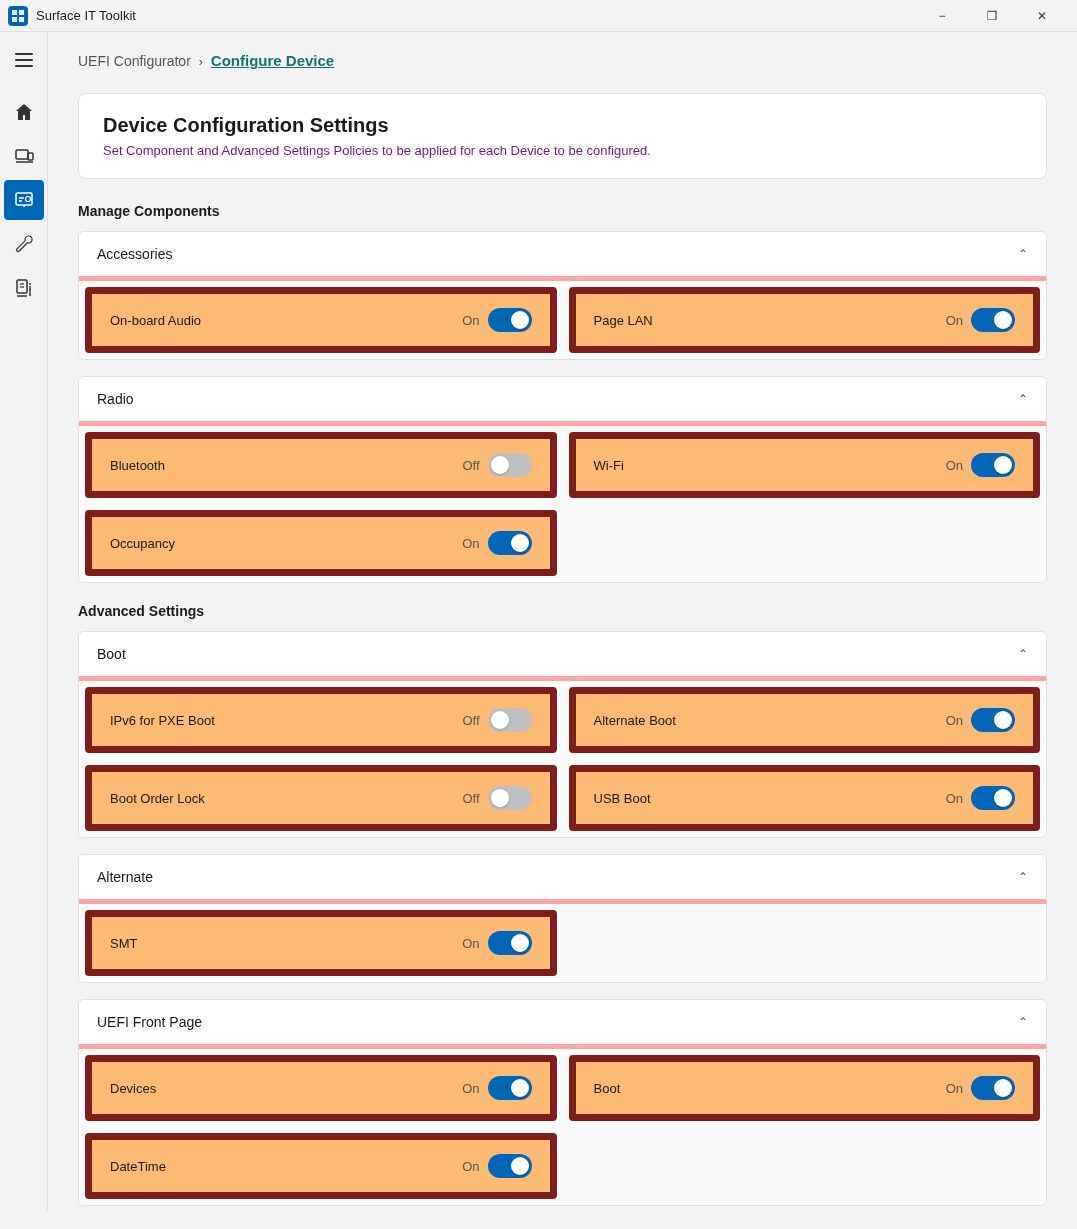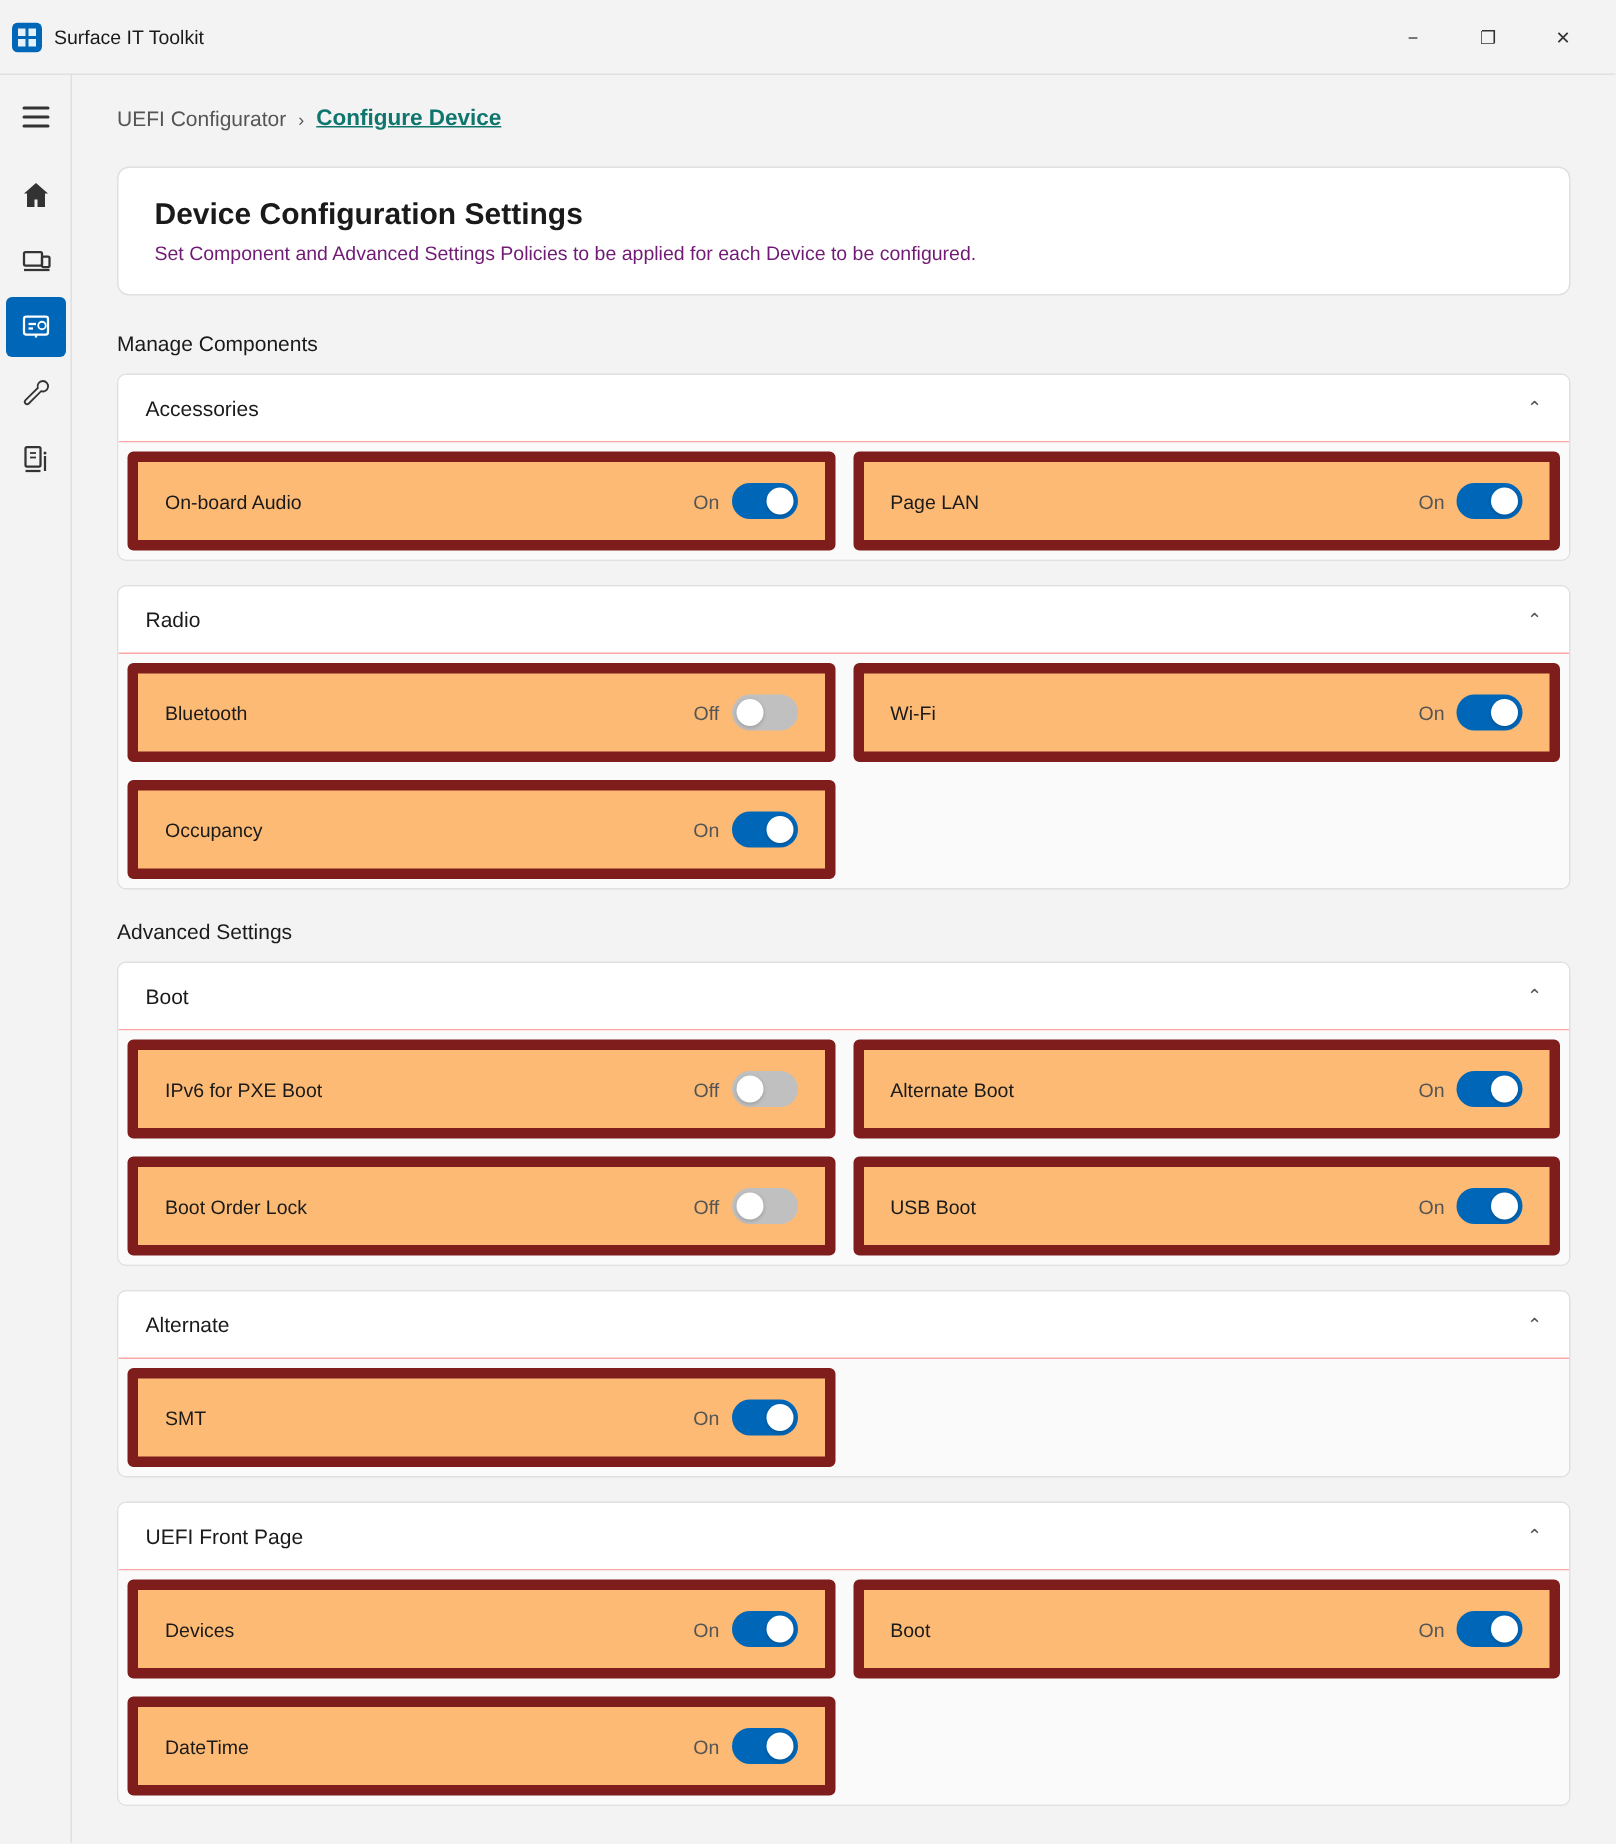--- a/index.html
+++ b/index.html
@@ -6,21 +6,21 @@
     body {
       font-family: 'Segoe UI', Arial, sans-serif;
       background: #f3f3f3;
       width: 1077px;
       min-height: 1229px;
       overflow-x: hidden;
     }
 
     
     .titlebar {
-      height: 50px;
+      height: 32px;
       background: #f3f3f3;
       display: flex;
       align-items: center;
       justify-content: space-between;
       padding: 0 12px 0 8px;
       border-bottom: 1px solid #e0e0e0;
     }
     .titlebar-left {
       display: flex;
       align-items: center;
@@ -147,42 +147,42 @@
       margin-bottom: 6px;
     }
     .page-subtitle {
       font-size: 13px;
       color: #701a75;
     }
 
     
     .section-title {
       font-size: 14px;
-      font-weight: 400;
+      font-weight: 700;
       color: #1a1a1a;
       margin-bottom: 12px;
       margin-top: 4px;
     }
 
     
     .accordion {
       background: white;
       border: 1px solid #e0e0e0;
       border-radius: 6px;
       margin-bottom: 16px;
       overflow: hidden;
     }
     .accordion-header {
       display: flex;
       align-items: center;
       justify-content: space-between;
       padding: 14px 18px;
       cursor: pointer;
       background: white;
-      border-bottom: 1px solid #fca5a5;
+      border-bottom: 5px solid #fca5a5;
     }
     .accordion-header-title {
       font-size: 14px;
       font-weight: 500;
       color: #1a1a1a;
     }
     .accordion-chevron {
       font-size: 12px;
       color: #555;
     }

